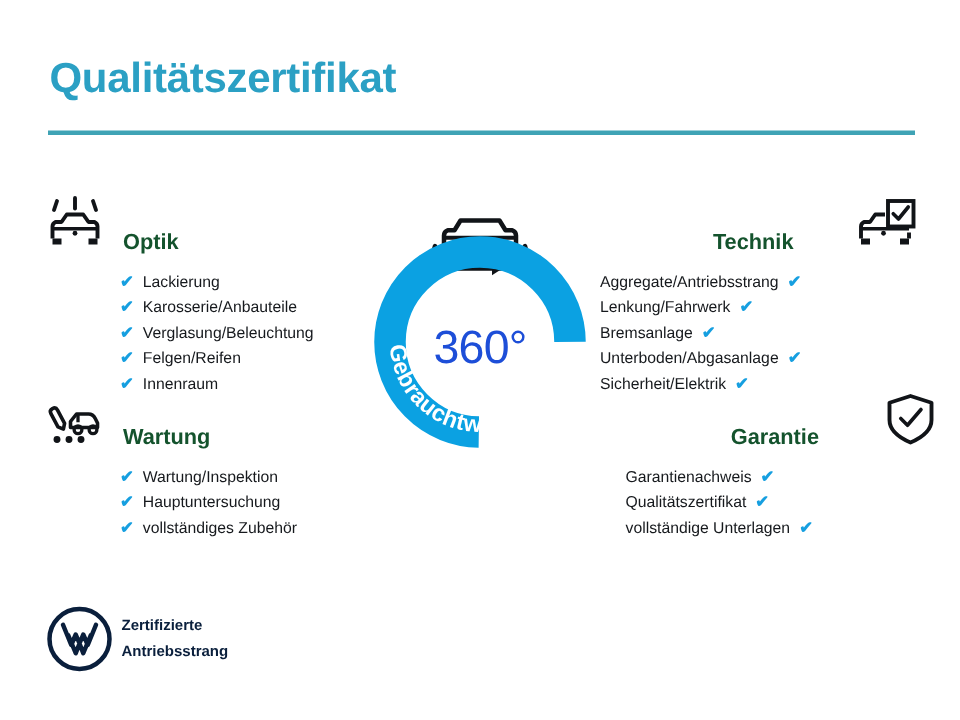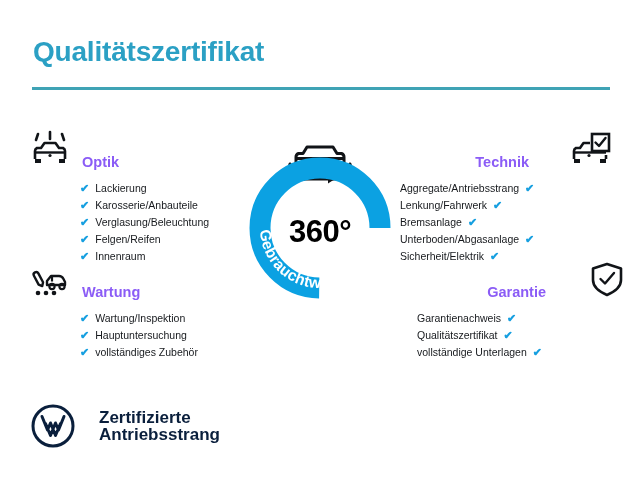--- a/index.html
+++ b/index.html
@@ -67,21 +67,21 @@
     flex: 1 1 auto;
     padding: 0 0 0 10px;
   }
   .section.right .sec-title-wrap {
     padding: 0 10px 0 0;
     text-align: right;
   }
   .sec-title {
     font-size: 14.5px;
     font-weight: bold;
-    color: #8b5cf6;
+    color: #14532d;
     line-height: 18px;
     padding-bottom: 3px;
   }
   .sec-rule {
     height: 2px;
     background: #1BA0E1;
     width: 100%;
   }
 
   .sec-list {
@@ -121,38 +121,38 @@
     height: 180px;
   }
   .badge svg { display: block; }
   .badge-degrees {
     position: absolute;
     left: 0;
     top: 86px;
     width: 164px;
     text-align: center;
     font-size: 31px;
-    font-weight: bold;
-    color: #000000;
+    font-weight: normal;
+    color: #1d4ed8;
     letter-spacing: -0.5px;
   }
 
   
   .vw-block {
     position: absolute;
     left: 31px;
     top: 404px;
     display: flex;
     align-items: center;
   }
   .vw-logo { width: 44px; height: 44px; flex: 0 0 44px; }
   .vw-logo svg { display: block; }
   .vw-text {
-    margin-left: 24px;
-    font-size: 17px;
+    margin-left: 6px;
+    font-size: 10px;
     font-weight: bold;
     line-height: 17px;
     color: #0A1F3C;
     white-space: nowrap;
   }
 </style>
 </head>
 <body>
 
 <div class="page-title">Qualitätszertifikat</div>

